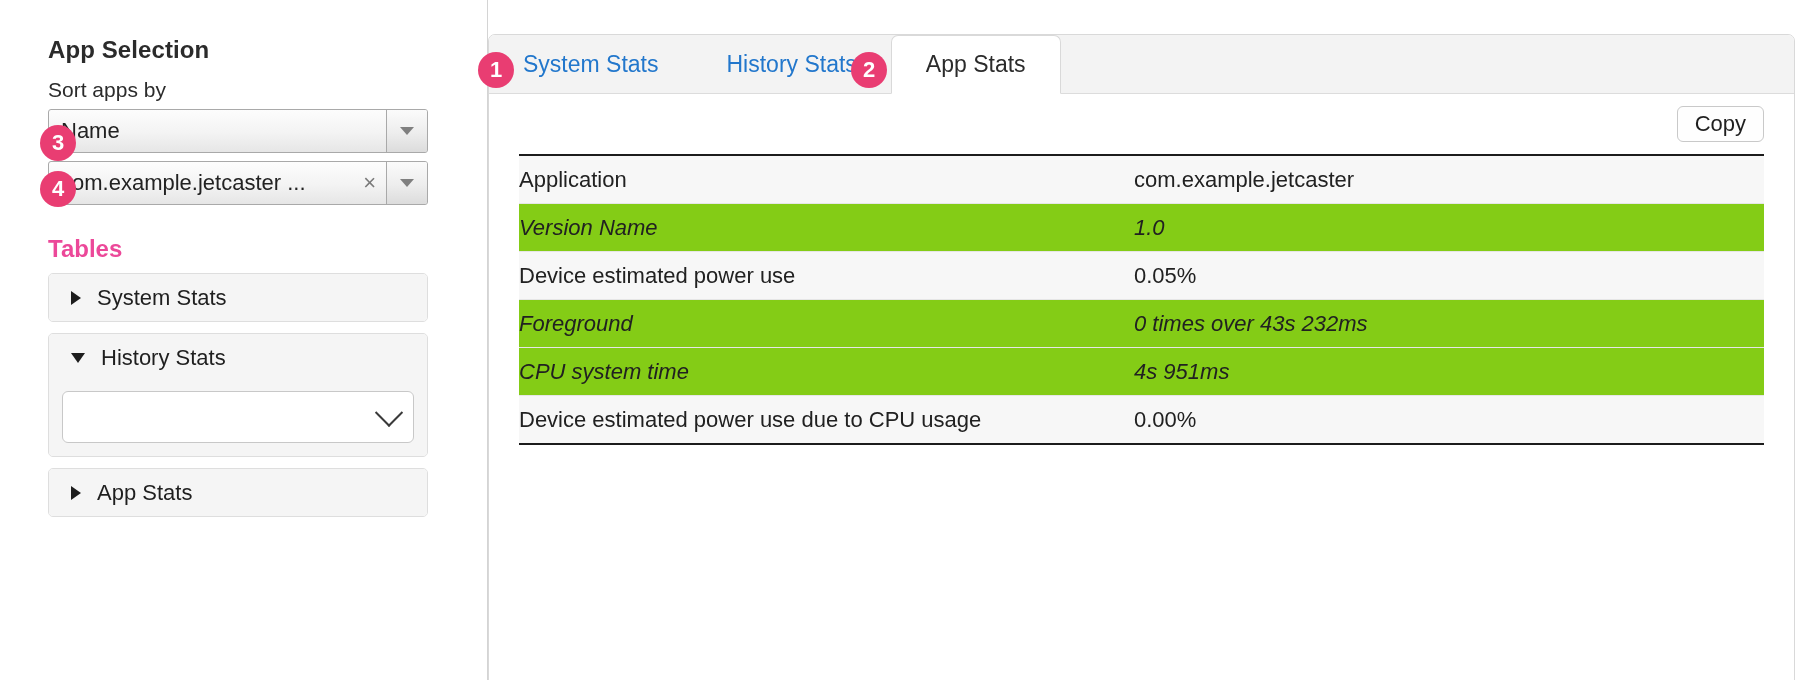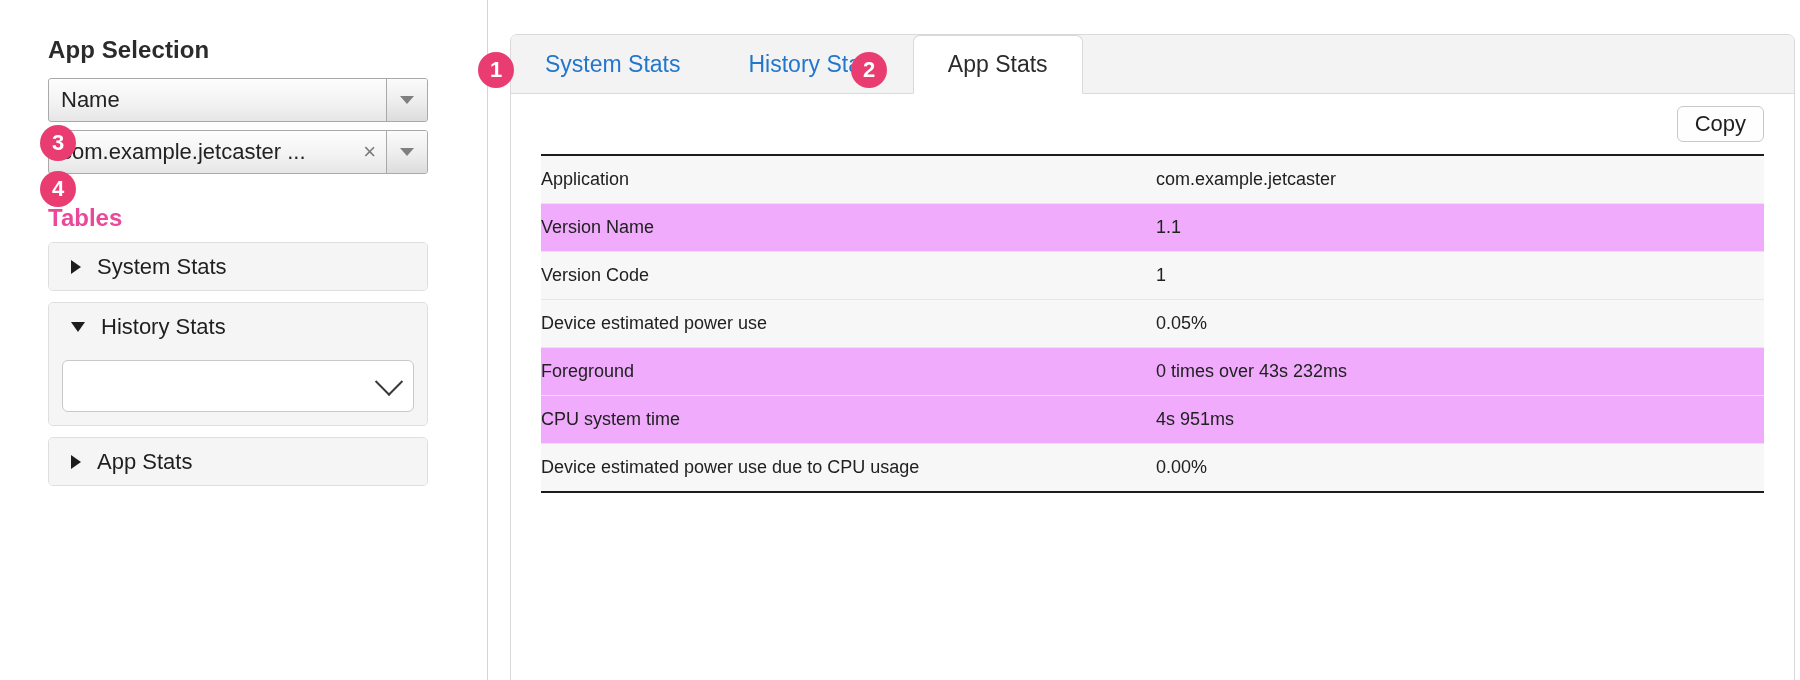--- a/index.html
+++ b/index.html
@@ -14,21 +14,20 @@
     color: #1f1f1f;
     overflow: hidden;
     position: relative;
   }
 
   
   #root {
     position: absolute;
     inset: 0;
     display: flex;
-    gap: 22px;
   }
 
   
   #sidebar {
     width: 488px;
     flex: 0 0 488px;
     border-right: 1px solid #d4d4d4;
     box-sizing: border-box;
     position: relative;
     padding: 0;
@@ -239,29 +238,29 @@
     border-top: 2px solid #1c1c1c;
     border-bottom: 2px solid #1c1c1c;
   }
   table.stats {
     width: 100%;
     border-collapse: collapse;
     table-layout: fixed;
   }
   table.stats td {
     height: 47px;
-    font-size: 18px;
+    font-size: 22px;
     color: #212121;
     padding: 0;
     border-bottom: 1px solid #e6e6e6;
     vertical-align: middle;
   }
   table.stats tr:last-child td { border-bottom: none; }
   table.stats tr.odd td { background: #f7f7f7; }
-  table.stats tr.even td { background: #f0abfc; }
+  table.stats tr.even td { background: #84cc16; font-style: italic; }
   td.k { padding-left: 17px; width: 615px; }
   td.v { padding-left: 17px; }
 
   
   .badge {
     position: absolute;
     width: 36px;
     height: 36px;
     border-radius: 50%;
     background: #e93d72;
@@ -279,20 +278,21 @@
 </head>
 <body>
 
 <div id="root">
 
   <div id="sidebar">
     <div class="side-inner">
 
       <div class="panel-title">App Selection</div>
 
+      <div class="field-label">Sort apps by</div>
 
       <div class="combo">
         <div class="combo-text">Name</div>
         <div class="combo-arrow">
           <span class="tri"></span>
         </div>
       </div>
 
       <div class="combo">
         <div class="combo-text">com.example.jetcaster ...</div>
@@ -356,25 +356,21 @@
 
         <div class="table-wrap">
           <table class="stats">
             <tbody id="stats-body">
                 <tr class="odd">
                   <td class="k">Application</td>
                   <td class="v">com.example.jetcaster</td>
                 </tr>
                 <tr class="even">
                   <td class="k">Version Name</td>
-                  <td class="v">1.1</td>
-                </tr>
-                <tr class="odd">
-                  <td class="k">Version Code</td>
-                  <td class="v">1</td>
+                  <td class="v">1.0</td>
                 </tr>
                 <tr class="odd">
                   <td class="k">Device estimated power use</td>
                   <td class="v">0.05%</td>
                 </tr>
                 <tr class="even">
                   <td class="k">Foreground</td>
                   <td class="v">0 times over 43s 232ms</td>
                 </tr>
                 <tr class="even">

